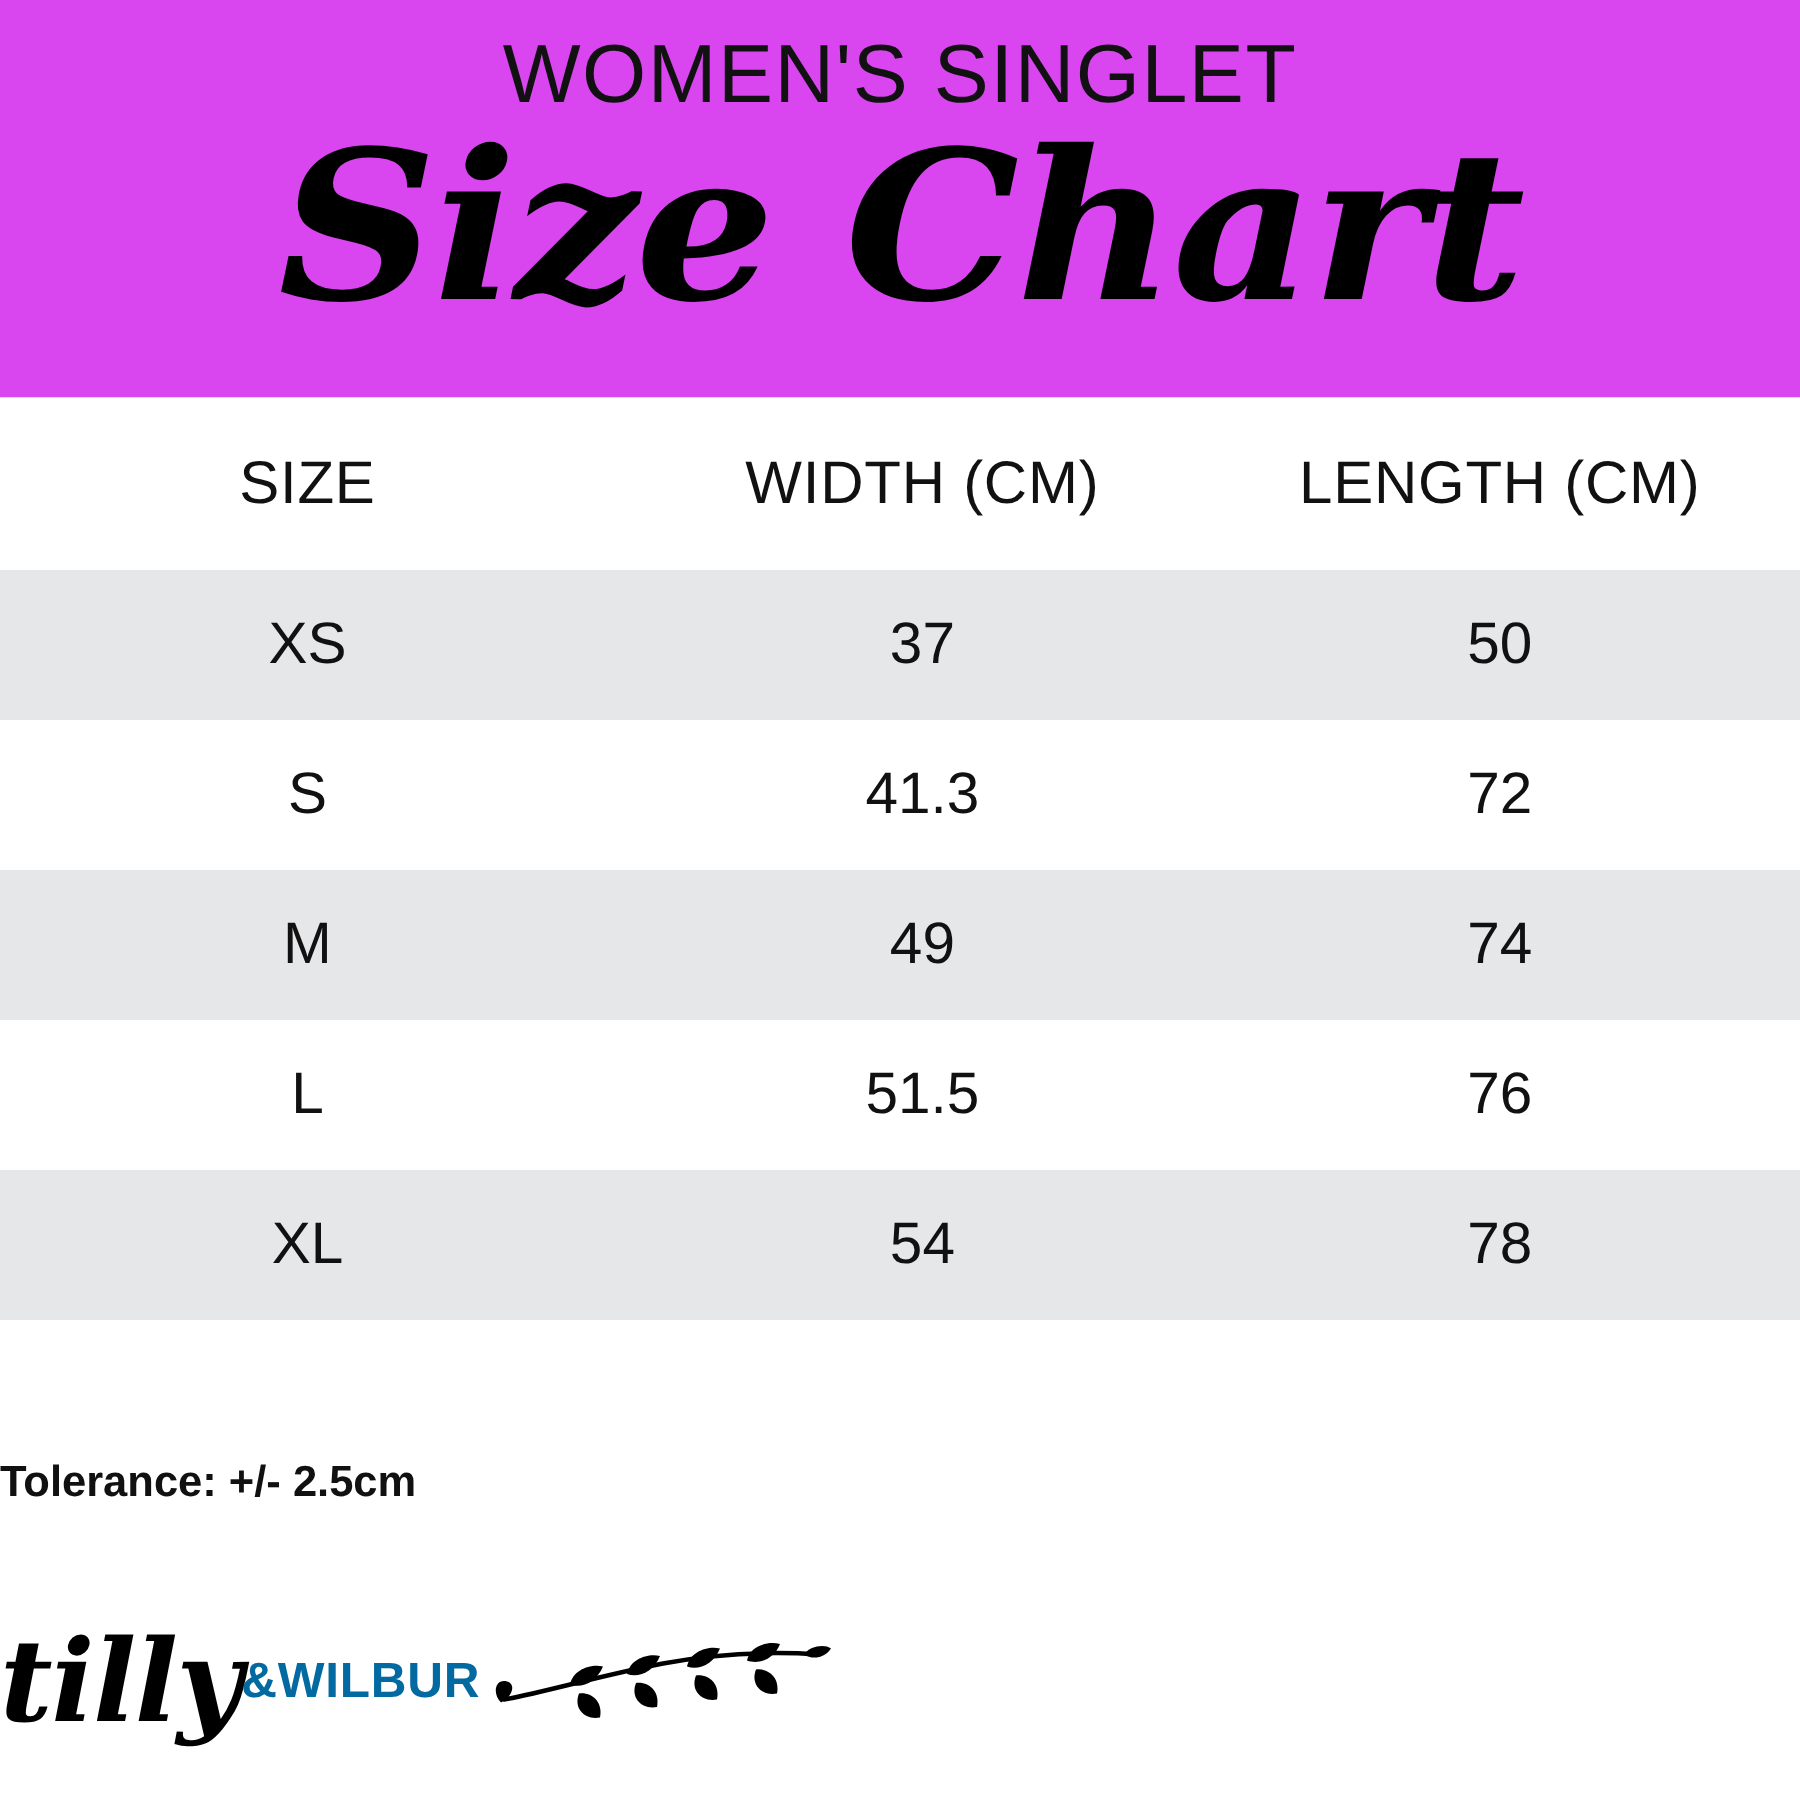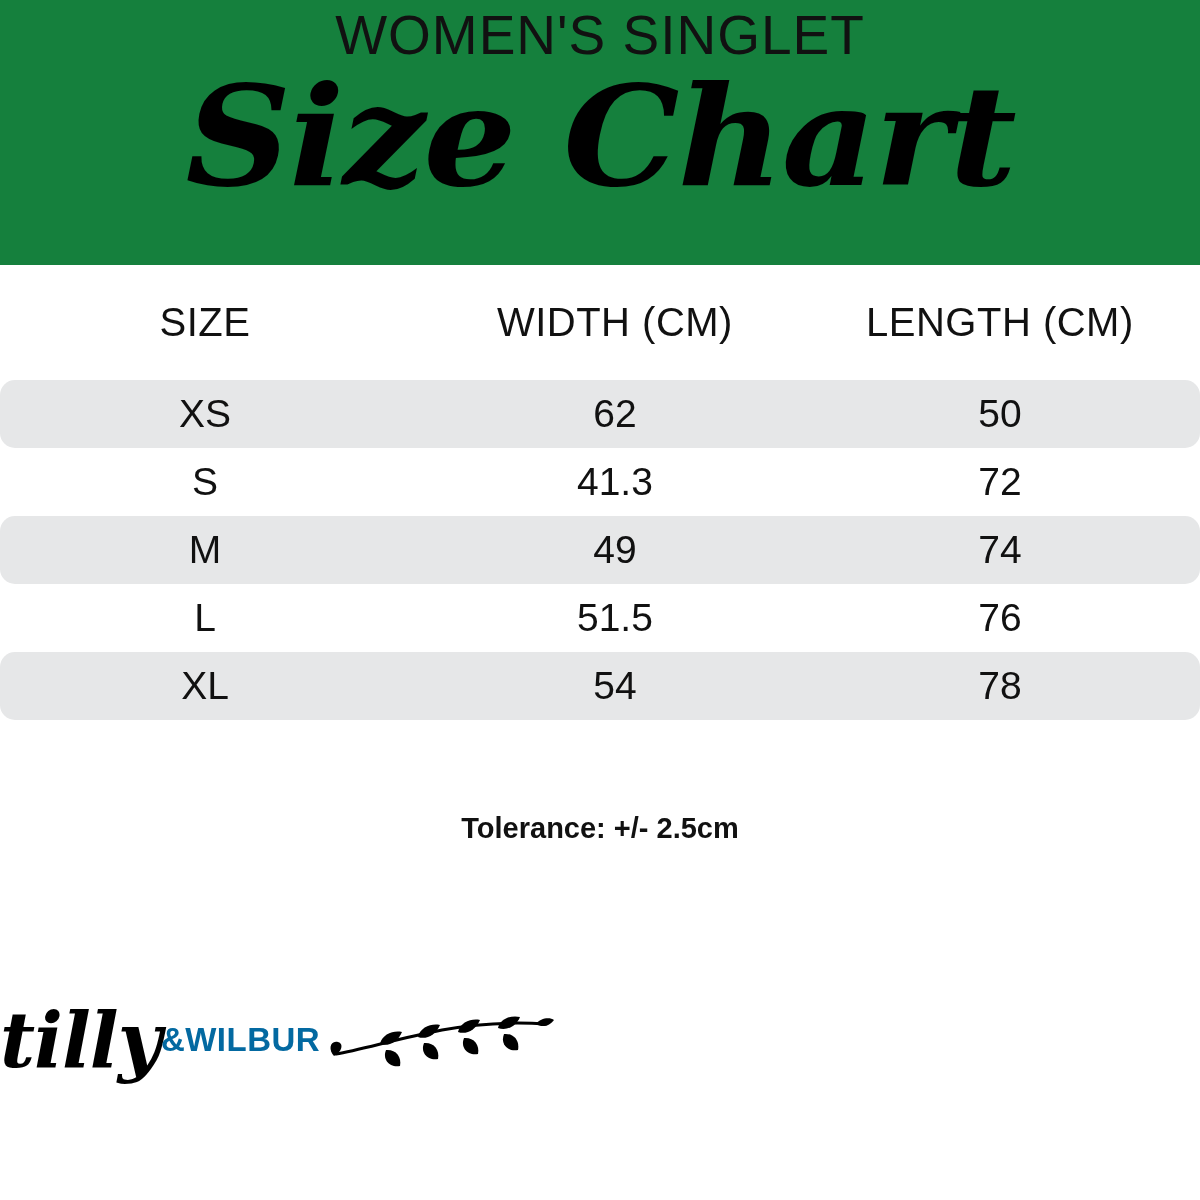--- a/index.html
+++ b/index.html
@@ -19,29 +19,29 @@
     position: relative;
     width: 1200px;
     height: 1200px;
     background: #ffffff;
     display: flex;
     flex-direction: column;
   }
 
   
   .header-band {
-    background: #15803d;
+    background: #d946ef;
     height: 265px;
     width: 100%;
     display: flex;
     flex-direction: column;
     align-items: center;
     justify-content: flex-start;
     box-sizing: border-box;
-    padding-top: 8px;
+    padding-top: 22px;
   }
   .header-title {
     font-family: "Liberation Sans", sans-serif;
     font-size: 55px;
     font-weight: 400;
     letter-spacing: 1px;
     color: #111111;
     line-height: 1;
     text-transform: uppercase;
   }
@@ -59,28 +59,27 @@
 
   
   .table {
     width: 100%;
   }
   .row {
     display: flex;
     align-items: center;
     width: 100%;
     box-sizing: border-box;
-    border-radius: 15px;
   }
   .row.head {
     height: 115px;
     background: #ffffff;
   }
   .row.data {
-    height: 68px;
+    height: 100px;
   }
   .row.shade {
     background: #e6e7e8;
   }
   .row.plain {
     background: #ffffff;
   }
 
   .col-size {
     width: 33.33%;
@@ -108,21 +107,20 @@
     text-transform: uppercase;
   }
   .data .cell {
     font-size: 39px;
     font-weight: 400;
     color: #111111;
   }
 
   
   .tolerance {
-    text-align: center;
     font-size: 29px;
     font-weight: 700;
     color: #111111;
     margin-top: 92px;
   }
 
   
   .logo-wrap {
     margin-top: 38px;
     display: flex;
@@ -166,21 +164,21 @@
   <div class="table">
 
     <div class="row head">
       <div class="col-size cell">SIZE</div>
       <div class="col-width cell">WIDTH (CM)</div>
       <div class="col-length cell">LENGTH (CM)</div>
     </div>
 
     <div class="row data shade">
       <div class="col-size cell">XS</div>
-      <div class="col-width cell">62</div>
+      <div class="col-width cell">37</div>
       <div class="col-length cell">50</div>
     </div>
 
     <div class="row data plain">
       <div class="col-size cell">S</div>
       <div class="col-width cell">41.3</div>
       <div class="col-length cell">72</div>
     </div>
 
     <div class="row data shade">

